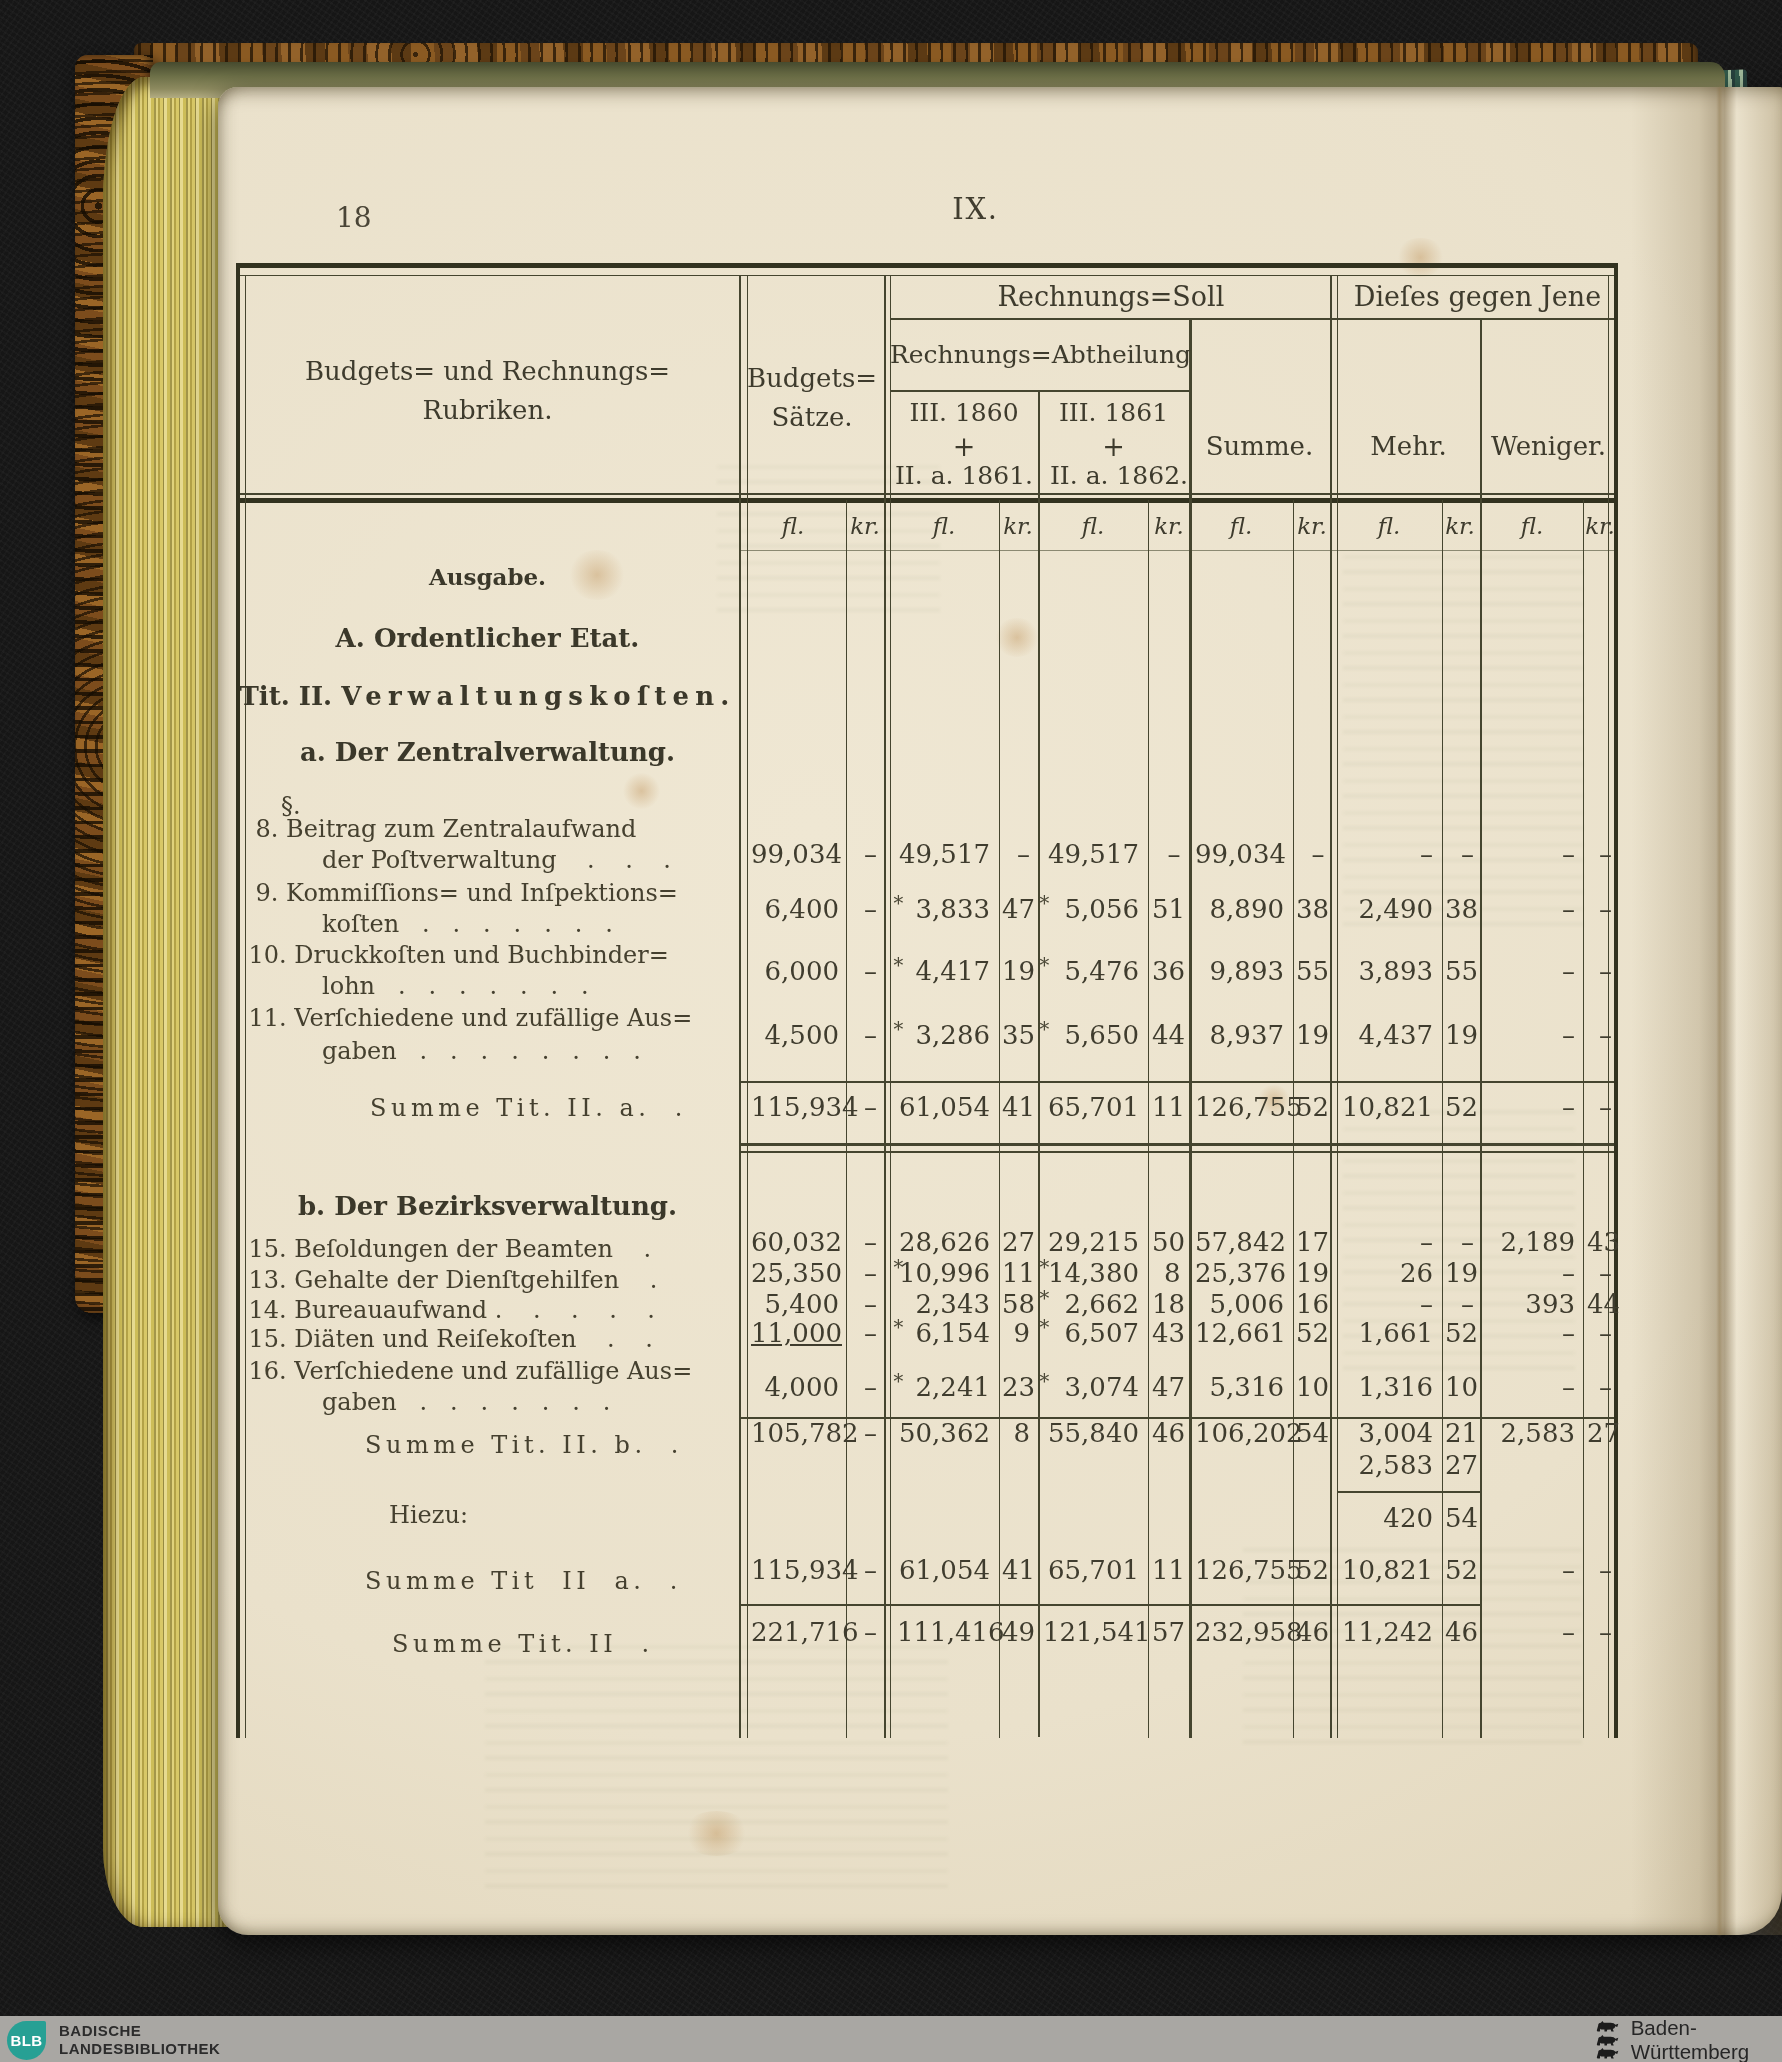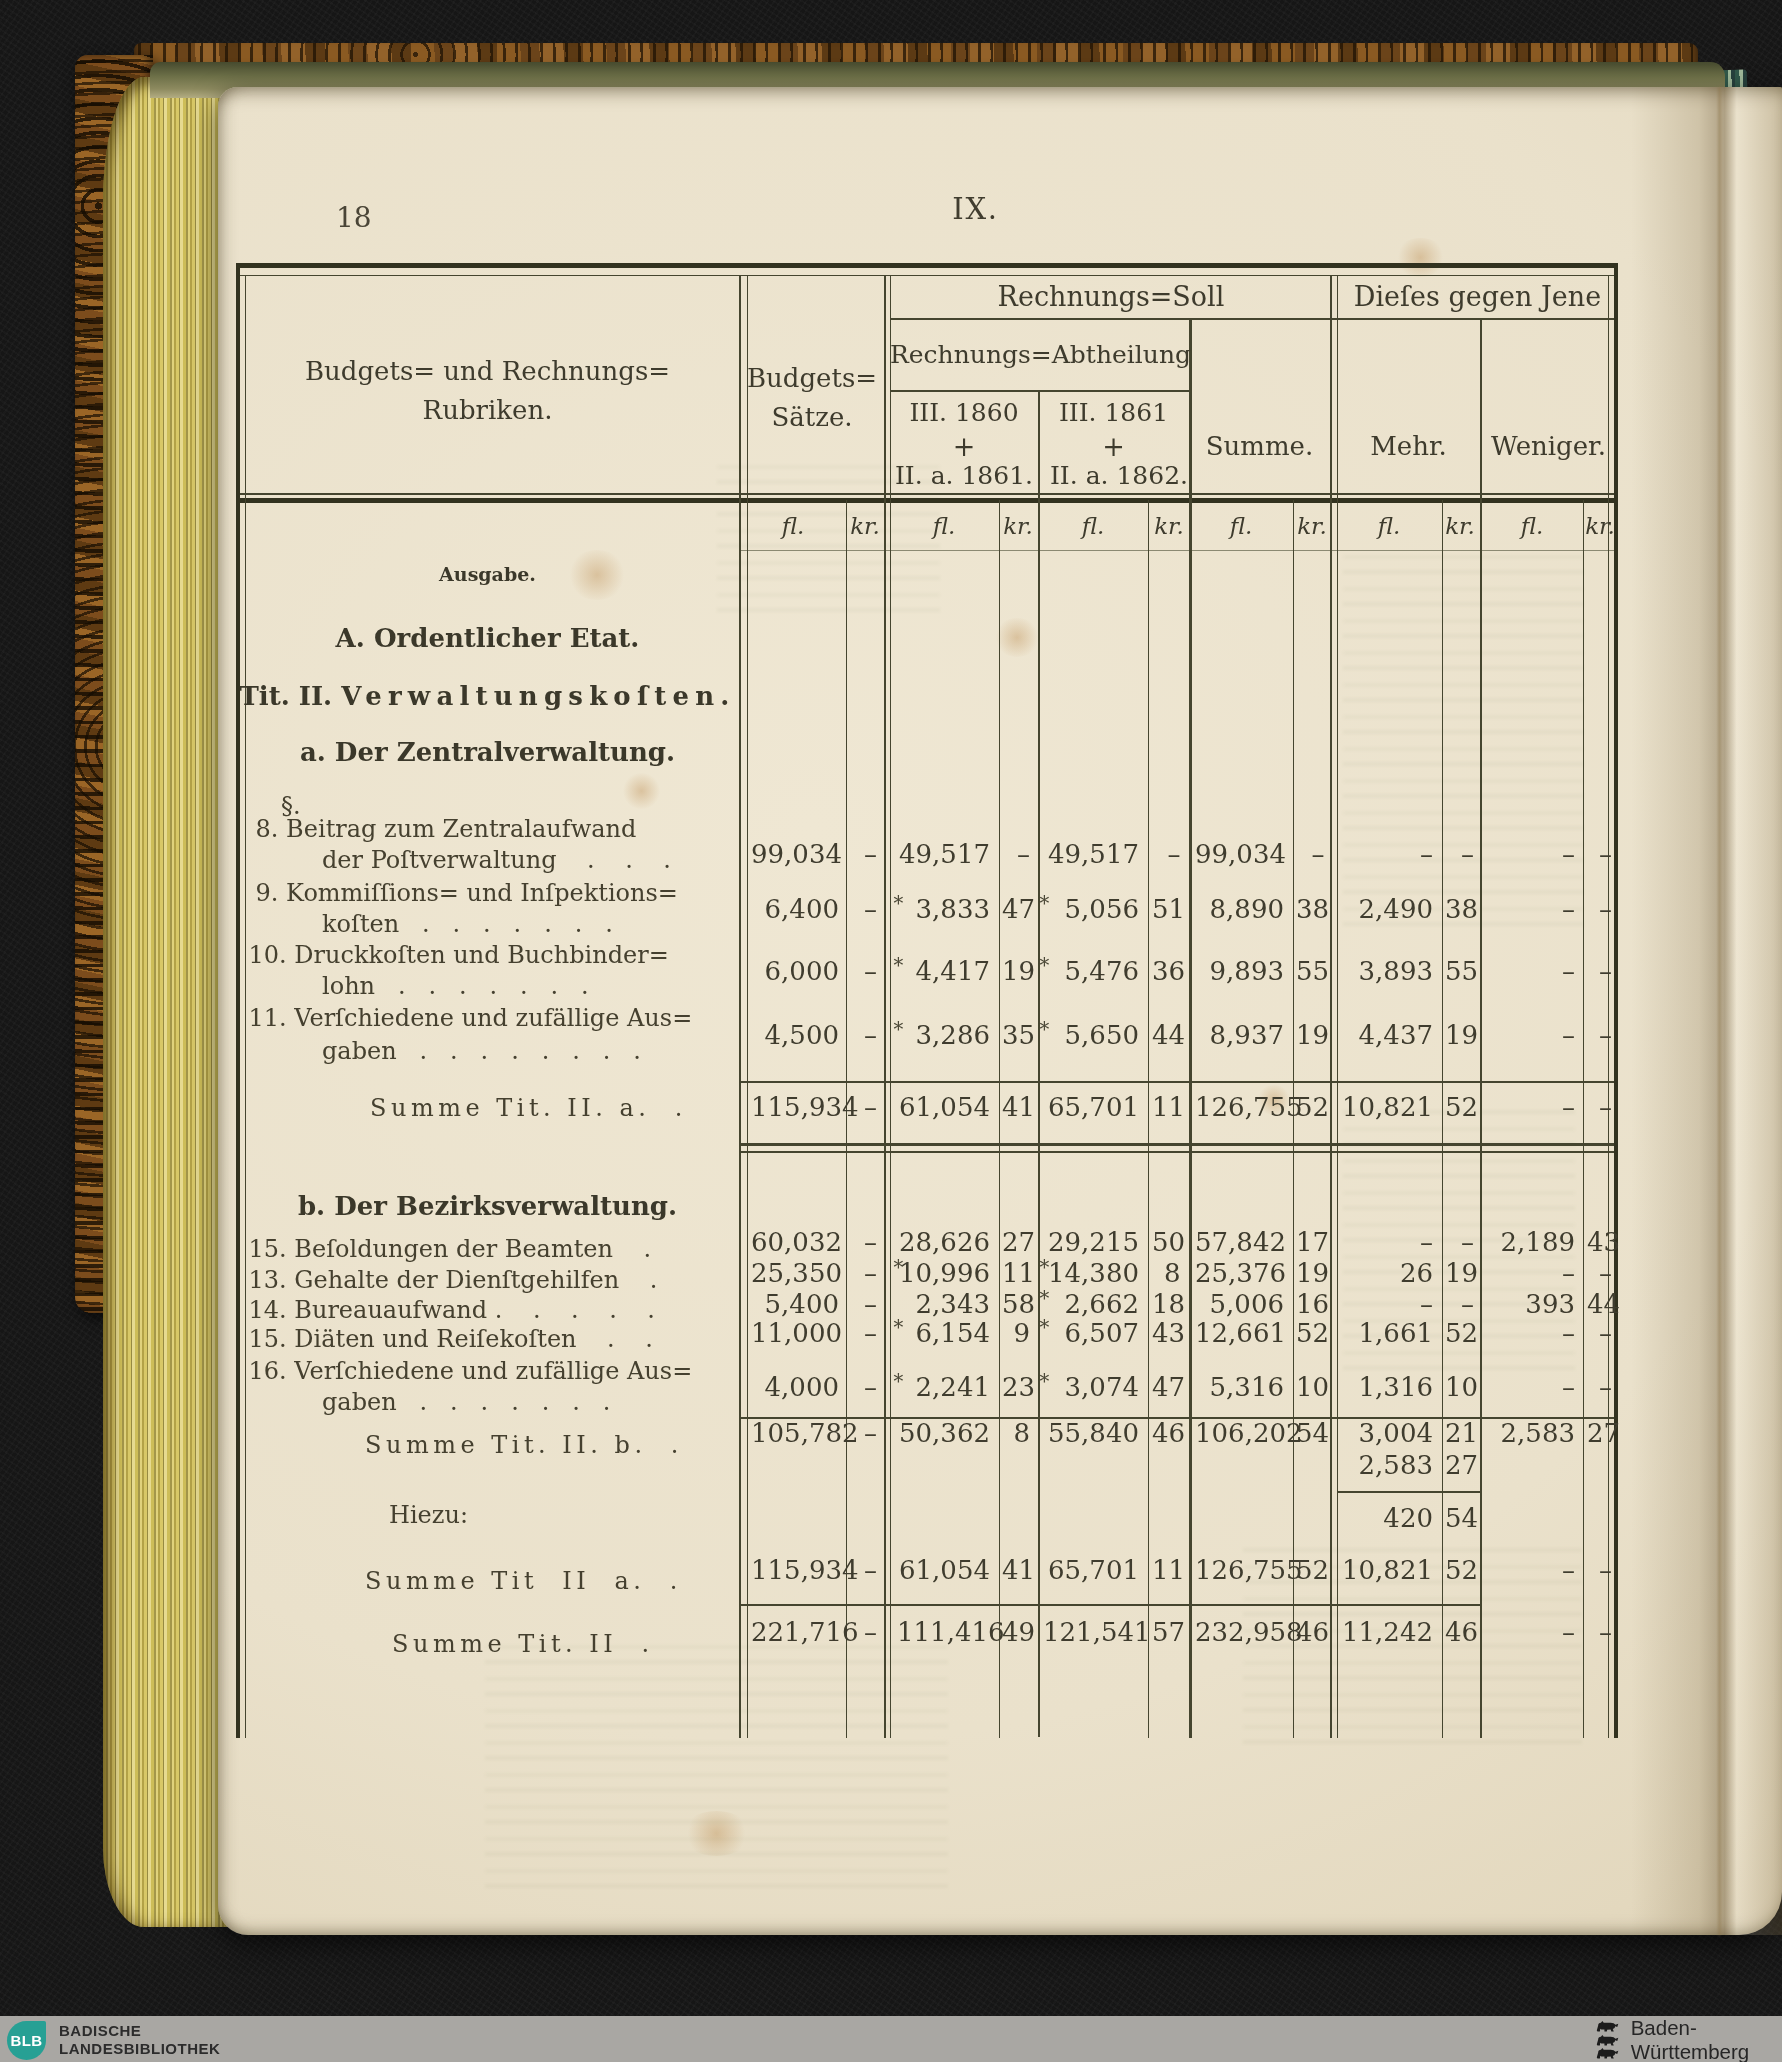--- a/index.html
+++ b/index.html
@@ -177,21 +177,21 @@
       <div class="flkr" style="left:782px">kr.</div>
       <div class="flkr" style="left:857px">fl.</div>
       <div class="flkr" style="left:933px">kr.</div>
       <div class="flkr" style="left:1005px">fl.</div>
       <div class="flkr" style="left:1076px">kr.</div>
       <div class="flkr" style="left:1153px">fl.</div>
       <div class="flkr" style="left:1224px">kr.</div>
       <div class="flkr" style="left:1296px">fl.</div>
       <div class="flkr" style="left:1364px">kr.</div>
 
-      <div class="heading" style="top:300px;font-size:19px">Ausgabe.</div>
+      <div class="heading" style="top:300px;font-size:23px">Ausgabe.</div>
       <div class="heading" style="top:360px">A. Ordentlicher Etat.</div>
       <div class="heading" style="top:418px"><span>Tit. II. </span><span class="sp">Verwaltungskoſten.</span></div>
       <div class="heading" style="top:474px">a. Der Zentralverwaltung.</div>
       <div class="lbl" style="left:45px;top:529px">§.</div>
       <div class="heading" style="top:928px">b. Der Bezirksverwaltung.</div>
       <div class="lbl" style="left:153px;top:1238px">Hiezu:</div>
 
       <div class="lbl" style="left:19.6px;top:552px">8. Beitrag zum Zentralaufwand</div>
       <div class="lbl" style="left:86px;top:583px">der Poſtverwaltung    .    .    .</div>
       <div class="vals" style="top:576px">
@@ -319,21 +319,21 @@
           <div class="cell" style="left: 959px; width: 89px;"><span>5,006</span></div>
           <div class="cell" style="left: 1060px; width: 28.5px;"><span>16</span></div>
           <div class="cell" style="left: 1105px; width: 92px;"><span>–</span></div>
           <div class="cell" style="left: 1209px; width: 29px;"><span>–</span></div>
           <div class="cell" style="left: 1248px; width: 91px;"><span>393</span></div>
           <div class="cell" style="left: 1351px; width: 25px;"><span>44</span></div>
         </div>
 
       <div class="lbl" style="left:12.5px;top:1062px">15. Diäten und Reiſekoſten    .    .</div>
       <div class="vals" style="top:1055px">
-          <div class="cell" style="left: 515px; width: 88px;"><span>11,000</span></div>
+          <div class="cell" style="left: 515px; width: 88px; text-decoration: underline;"><span>11,000</span></div>
           <div class="cell" style="left: 614px; width: 27px;"><span>–</span></div>
           <div class="cell" style="left: 661px; width: 93px;"><i class="ast">*</i><span>6,154</span></div>
           <div class="cell" style="left: 766px; width: 28px;"><span>9</span></div>
           <div class="cell" style="left: 807px; width: 96px;"><i class="ast">*</i><span>6,507</span></div>
           <div class="cell" style="left: 916px; width: 28.5px;"><span>43</span></div>
           <div class="cell" style="left: 959px; width: 89px;"><span>12,661</span></div>
           <div class="cell" style="left: 1060px; width: 28.5px;"><span>52</span></div>
           <div class="cell" style="left: 1105px; width: 92px;"><span>1,661</span></div>
           <div class="cell" style="left: 1209px; width: 29px;"><span>52</span></div>
           <div class="cell" style="left: 1248px; width: 91px;"><span>–</span></div>

